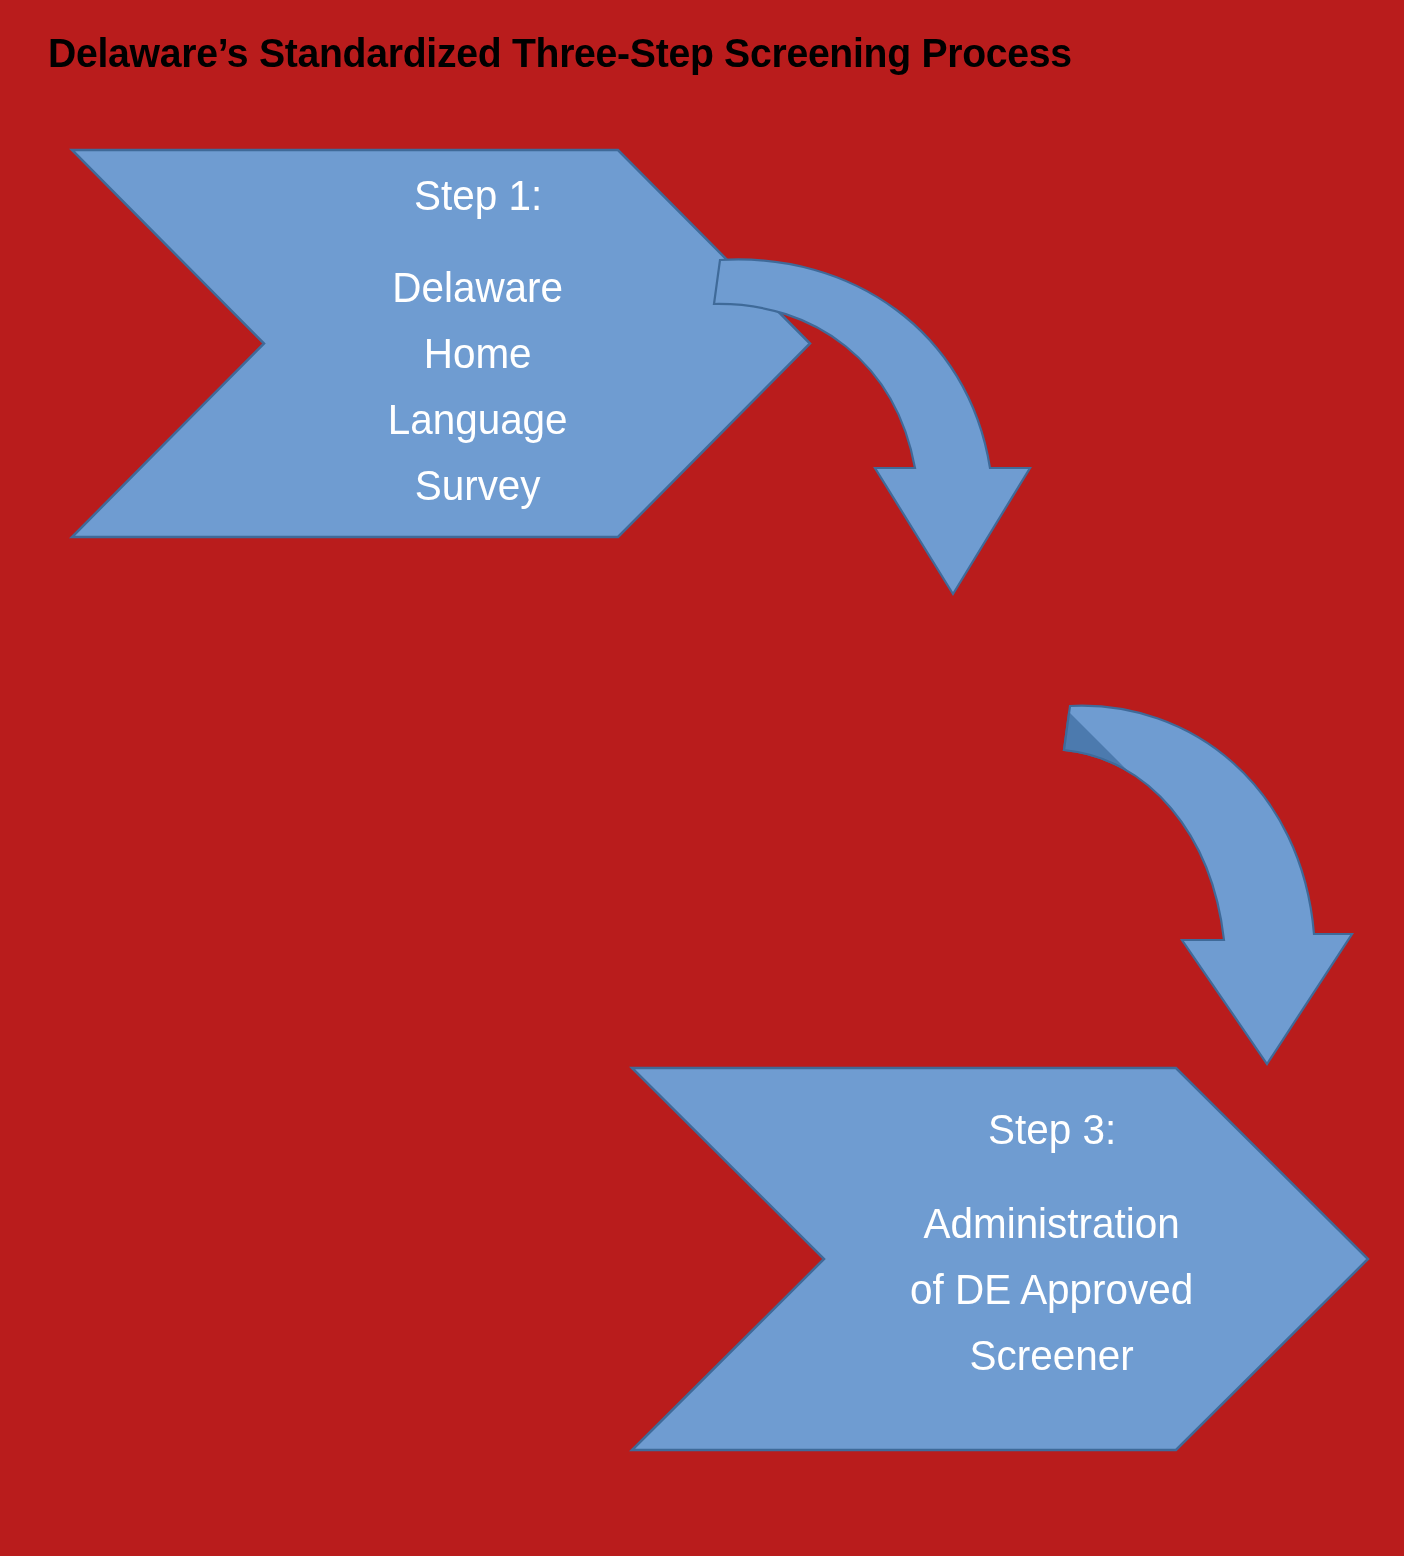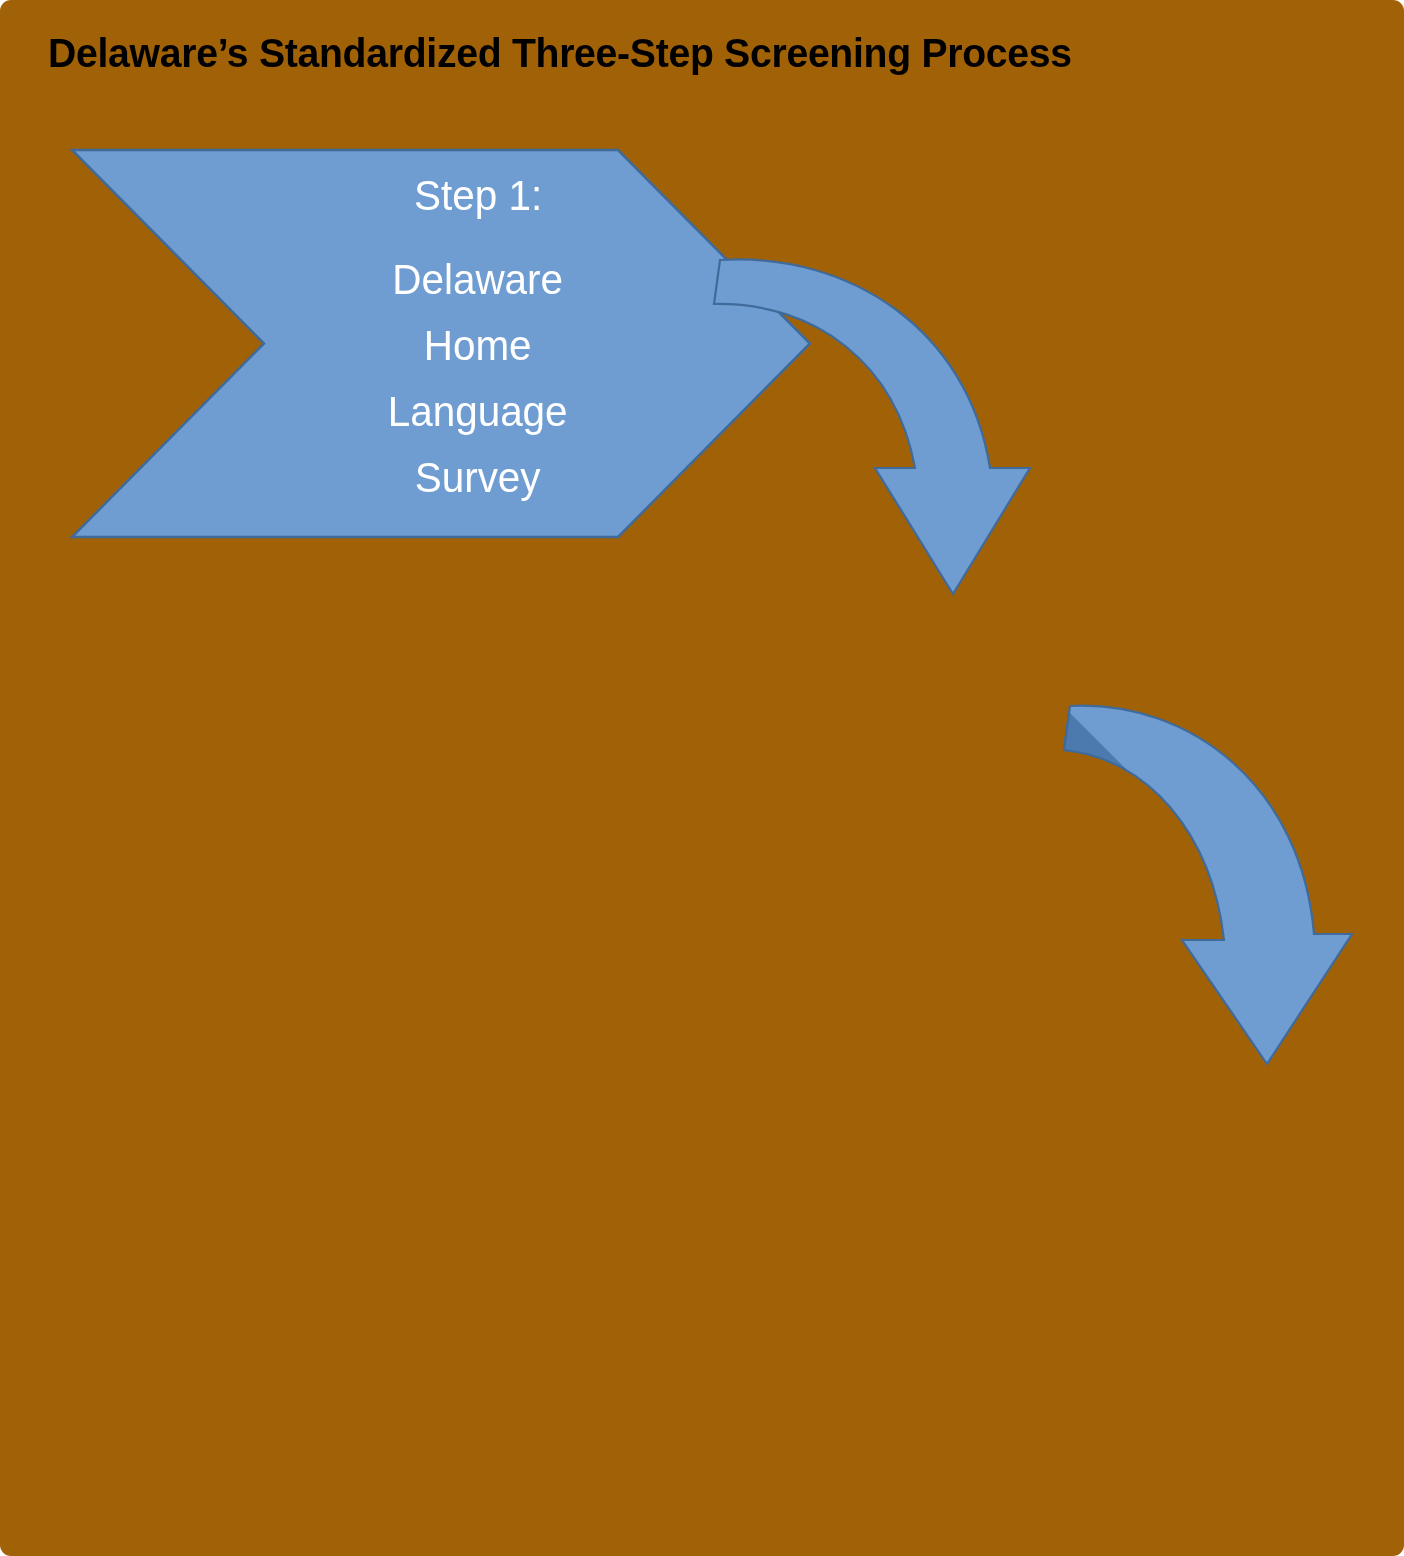--- a/index.html
+++ b/index.html
@@ -52,20 +52,21 @@
     width: 100%;
     height: 100%;
     display: flex;
     flex-direction: column;
     align-items: center;
     justify-content: flex-start;
     box-sizing: border-box;
     color: #ffffff;
     text-align: center;
     pointer-events: none;
+    gap: 8px;
   }
   .step-head {
     font-size: 43px;
     line-height: 54px;
     transform: scaleX(0.94);
     white-space: nowrap;
   }
   .step-lines {
     font-size: 43px;
     line-height: 66px;
@@ -79,21 +80,21 @@
     position: absolute;
   }
   .connector svg {
     display: block;
     overflow: visible;
   }
 </style>
 </head>
 <body>
 
-<div id="canvas" style="background: #a16207; border-radius: 11px;">
+<div id="canvas" style="background: #b91c1c;">
 
   <div id="title" style="color: rgb(0, 0, 0);">Delaware’s Standardized Three-Step Screening Process</div>
 
   <div class="chevron" style="left:72px; top:150px; width:738px; height:387px;">
     <svg width="738" height="387" viewBox="0 0 738 387">
       <polygon points="0,0 546,0 738,193.5 546,387 0,387 192,193.5" fill="#6F9CD1" stroke="#3F6A99" stroke-width="2.5"></polygon>
     </svg>
     <div class="chevron-label" style="padding-top: 18px; padding-left: 192px; padding-right: 118px; color: rgb(255, 255, 255);">
       <div class="step-head">Step 1:</div>
       <div class="step-lines" style="margin-top:24px;">
@@ -163,14 +164,27 @@
                  L 290 242
                  L 205 372
                  L 120 248
                  L 162 248
                  C 150 142, 86 66, 2 58
                  Z" fill="#4C7AAE" stroke="#3F6A99" stroke-width="2.2"></path>
       </g>
     </svg>
   </div>
 
+  <div class="chevron" style="left:632px; top:1068px; width:736px; height:382px;">
+    <svg width="736" height="382" viewBox="0 0 736 382">
+      <polygon points="0,0 544,0 736,191 544,382 0,382 192,191" fill="#6F9CD1" stroke="#3F6A99" stroke-width="2.5"></polygon>
+    </svg>
+    <div class="chevron-label" style="padding-top: 34px; padding-left: 208px; padding-right: 104px; color: rgb(255, 255, 255);">
+      <div class="step-head">Step 3:</div>
+      <div class="step-lines" style="margin-top:26px;">
+        <div>Administration</div>
+        <div>of DE Approved</div>
+        <div>Screener</div>
+      </div>
+    </div>
+  </div>
 
 </div>
 
 </body></html>

